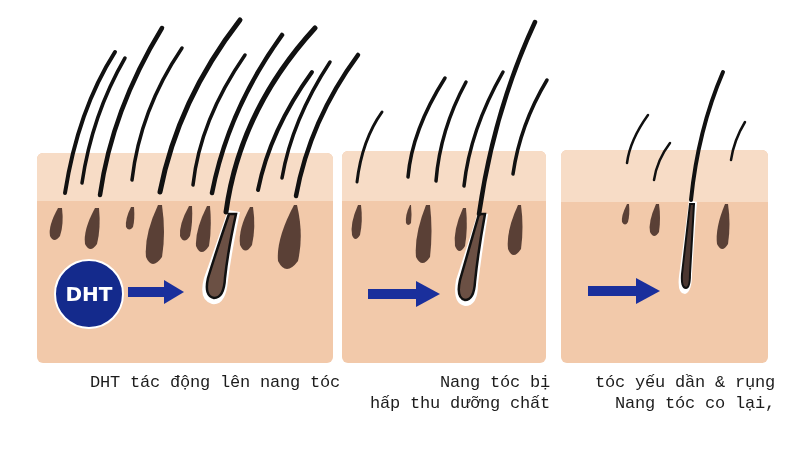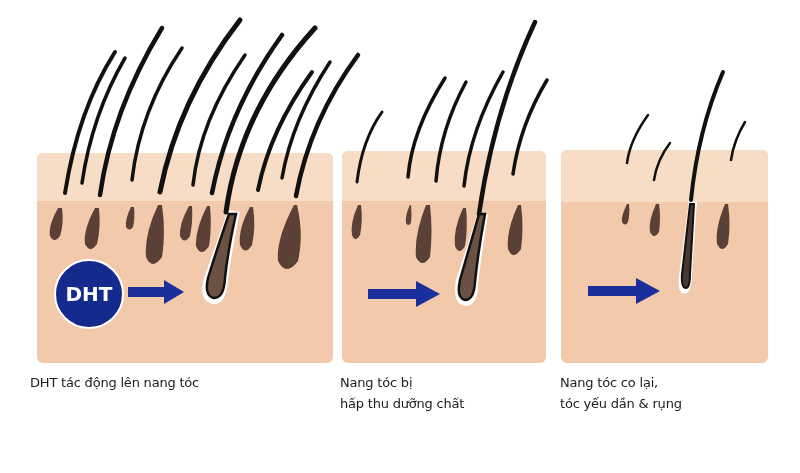--- a/index.html
+++ b/index.html
@@ -1,18 +1,18 @@
 <!DOCTYPE html>
 <html><head>
 <meta charset="utf-8">
 <style>
   html, body { margin:0; padding:0; background:#ffffff; }
   body { width:800px; height:473px; position:relative; overflow:hidden; font-family:"DejaVu Sans", sans-serif; }
   .scene { position:absolute; left:0; top:0; width:800px; height:473px; }
-  .caption { position:absolute; text-align:left; color:#1c1c1c; font-size:13px; line-height:21px; letter-spacing:-0.2px; }
+  .caption { position:absolute; text-align:right; color:#1c1c1c; font-size:17px; line-height:21px; letter-spacing:-0.2px;font-family:Liberation Mono, monospace; }
   .caption span { display:block; }
   #cap1 { left:30px; top:372px; width:310px; }
   #cap2 { left:340px; top:372px; width:210px; }
   #cap3 { left:560px; top:372px; width:215px; }
   .dht-text { font-family:"DejaVu Sans", sans-serif; font-weight:bold; }
 </style>
 </head>
 <body>
 
 <svg class="scene" viewBox="0 0 800 473" width="800" height="473" xmlns="http://www.w3.org/2000/svg">
@@ -123,15 +123,15 @@
 </svg>
 
 <div class="caption" id="cap1">
   <span>DHT tác động lên nang tóc</span>
 </div>
 <div class="caption" id="cap2">
   <span>Nang tóc bị</span>
   <span>hấp thu dưỡng chất</span>
 </div>
 <div class="caption" id="cap3">
+  <span>tóc yếu dần &amp; rụng</span>
   <span>Nang tóc co lại,</span>
-  <span>tóc yếu dần &amp; rụng</span>
 </div>
 
 </body></html>

